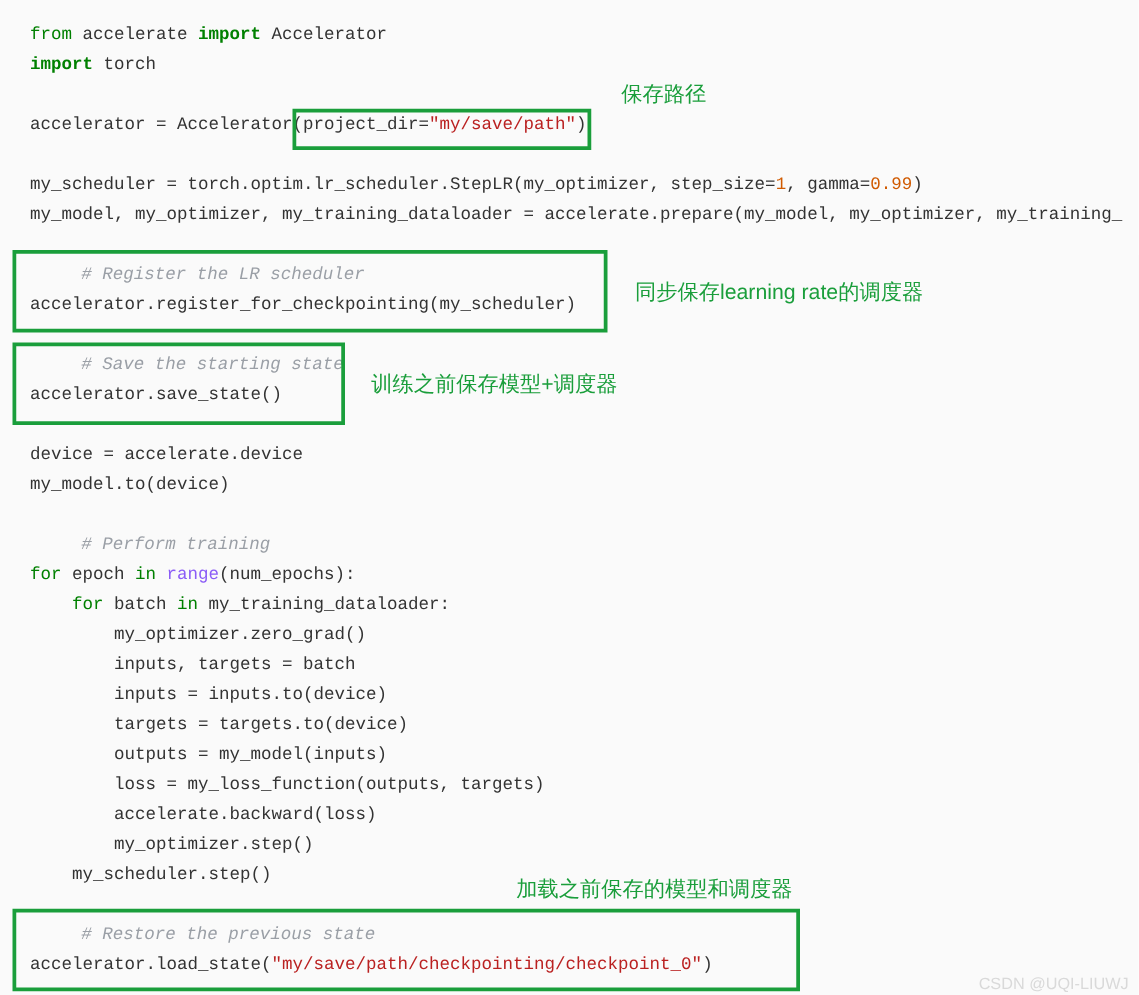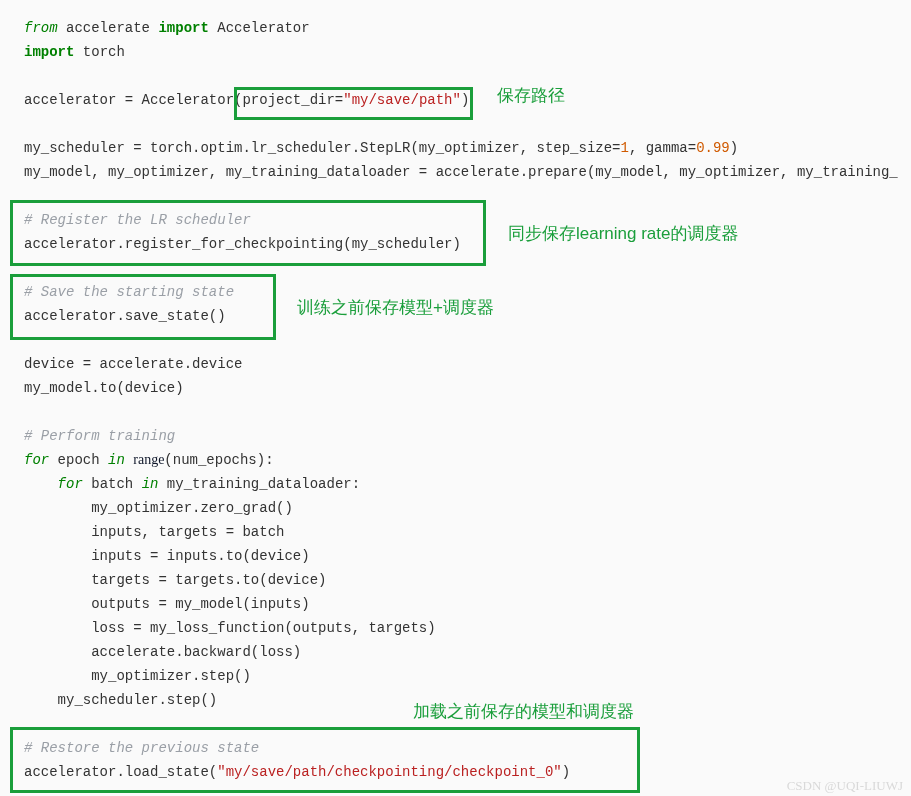--- a/index.html
+++ b/index.html
@@ -14,46 +14,46 @@
     background: #fafafa;
     padding: 16px 0 16px 24px;
     font-family: "Courier New", Consolas, monospace;
     font-size: 14px;
     line-height: 24px;
     color: #333;
     white-space: pre;
     overflow: hidden;
     position: relative;
   }
-  .kw-from, .kw-import, .kw-for, .kw-in { color: #008000; font-style: italic; }
+  .kw-from, .kw-import, .kw-for, .kw-in { color: #008000; }
   .kw-import-bold { color: #008000; font-weight: bold; }
   .str { color: #ba2121; }
   .num { color: #d05a00; }
-  .comment { color: #9a9fa6; font-style: italic; }
-  .builtin { color: #0f172a; font-family: Liberation Serif, serif; }
+  .comment { color: #9a9fa6; font-style: italic; margin-left: 41px; }
+  .builtin { color: #8b5cf6; }
 
   .green-box {
     position: absolute;
     border: 3px solid #1a9e3b;
     background: transparent;
     pointer-events: none;
   }
   .annot {
     position: absolute;
     color: #1a9e3b;
     font-size: 17px;
     font-family: "Microsoft YaHei", sans-serif;
   }
   .watermark {
     position: absolute;
     right: 8px;
     bottom: 6px;
     color: #d9d9d9;
     font-size: 13px;
-    font-family: Liberation Serif, serif;
+    font-family: Liberation Sans, sans-serif;
   }
 </style>
 </head>
 <body>
 
 <div class="code-block"><span class="kw-from">from</span><span> accelerate </span><span class="kw-import-bold">import</span><span> Accelerator</span>
 <span class="kw-import-bold">import</span><span> torch</span>
 
 <span>accelerator = Accelerator(project_dir=</span><span class="str">"my/save/path"</span><span>)</span>
 
@@ -84,18 +84,18 @@
 
 <span class="comment"># Restore the previous state</span>
 <span>accelerator.load_state(</span><span class="str">"my/save/path/checkpointing/checkpoint_0"</span><span>)</span>
 </div>
 
 <div class="green-box" style="left:234px; top:87px; width:233px; height:27px;"></div>
 <div class="green-box" style="left:10px; top:200px; width:470px; height:60px;"></div>
 <div class="green-box" style="left:10px; top:274px; width:260px; height:60px;"></div>
 <div class="green-box" style="left:10px; top:727px; width:624px; height:60px;"></div>
 
-<div class="annot" style="left:497px; top:84px;">保存路径</div>
+<div class="annot" style="left:497px; top:64px;">保存路径</div>
 <div class="annot" style="left:508px; top:222px;">同步保存learning rate的调度器</div>
 <div class="annot" style="left:297px; top:296px;">训练之前保存模型+调度器</div>
 <div class="annot" style="left:413px; top:700px;text-align:right;">加载之前保存的模型和调度器</div>
 
 <div class="watermark">CSDN @UQI-LIUWJ</div>
 
 </body></html>

